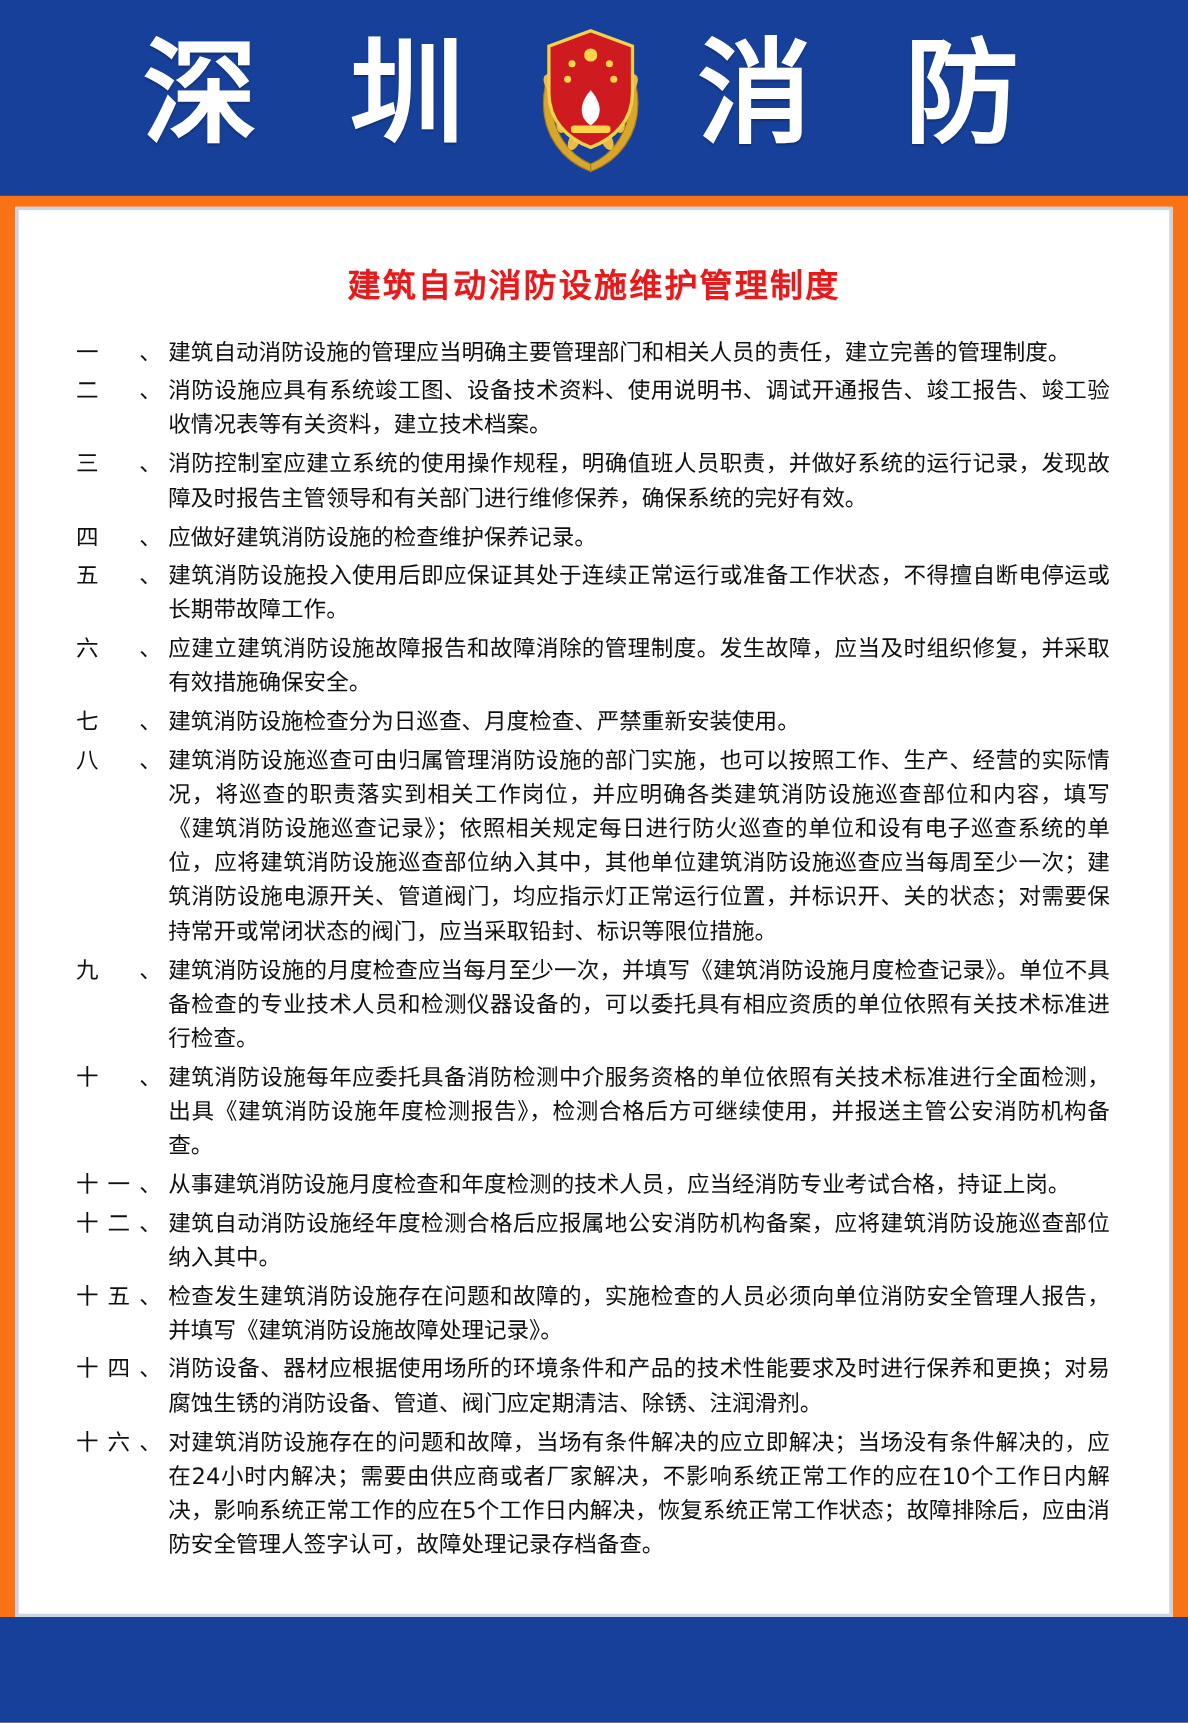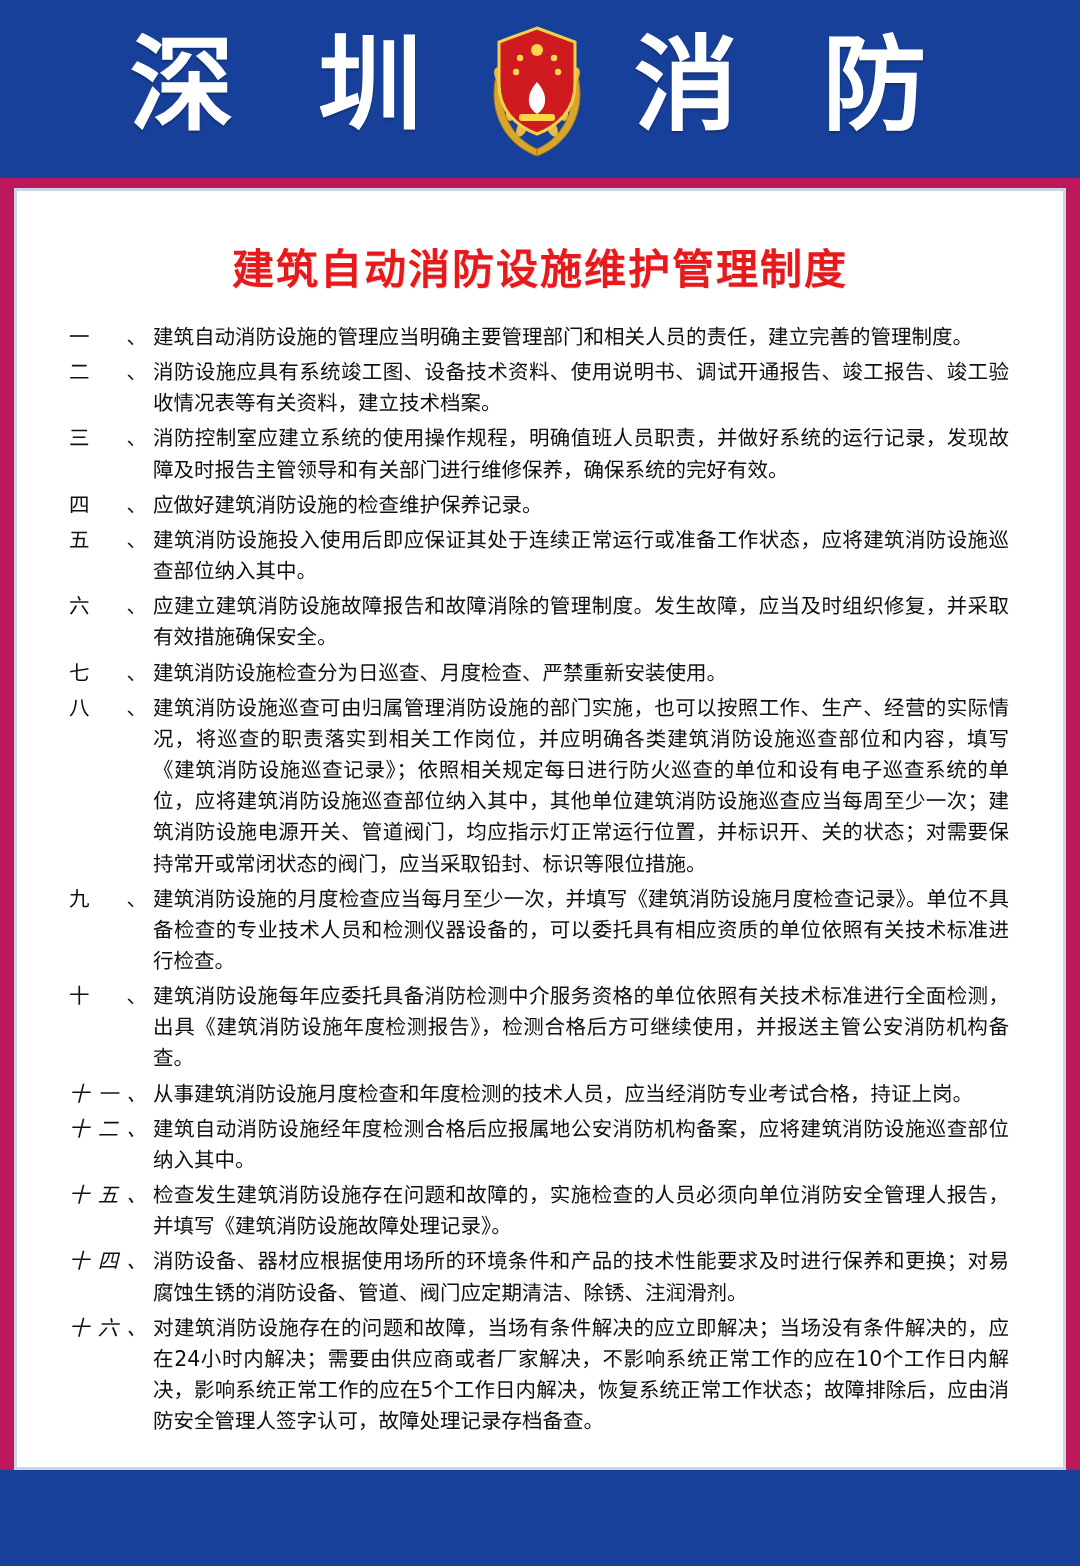--- a/index.html
+++ b/index.html
@@ -10,21 +10,21 @@
   body {
     width: 1080px;
     height: 1566px;
     font-family: "Liberation Sans", "DejaVu Sans", sans-serif;
     overflow: hidden;
   }
   .poster {
     position: relative;
     width: 1080px;
     height: 1566px;
-    background: #be185d;
+    background: #f97316;
     box-sizing: border-box;
     display: flex;
     flex-direction: column;
   }
   
   .header {
     position: relative;
     height: 178px;
     background: #17409a;
     display: flex;
@@ -74,21 +74,21 @@
     border: 3px solid #c9d4e8;
     box-sizing: border-box;
     padding: 34px 44px 20px 44px;
     position: relative;
   }
   .doc-title {
     text-align: center;
     color: #e8191b;
     font-family: "DejaVu Sans", "Liberation Sans", sans-serif;
     font-weight: bold;
-    font-size: 42px;
+    font-size: 30px;
     letter-spacing: 2px;
     margin: 10px 0 26px 0;
     text-shadow: 1px 1px 0 rgba(0,0,0,0.12);
   }
   ol.clauses {
     list-style: none;
     margin: 0;
     padding: 0 10px 0 8px;
   }
   ol.clauses li {
@@ -104,21 +104,20 @@
     flex: none;
     width: 84px;
     text-align: justify;
     text-align-last: justify;
     padding-right: 6px;
     box-sizing: border-box;
     white-space: nowrap;
   }
   .num.wide {
     width: 84px;
-    font-style: italic;
   }
   .txt {
     flex: 1 1 auto;
     text-align: justify;
     text-justify: inter-ideograph;
   }
 
   
   .footer {
     flex: none;
@@ -192,21 +191,21 @@
         <li>
           <span class="num">三、</span>
           <span class="txt">消防控制室应建立系统的使用操作规程，明确值班人员职责，并做好系统的运行记录，发现故障及时报告主管领导和有关部门进行维修保养，确保系统的完好有效。</span>
         </li>
         <li>
           <span class="num">四、</span>
           <span class="txt">应做好建筑消防设施的检查维护保养记录。</span>
         </li>
         <li>
           <span class="num">五、</span>
-          <span class="txt">建筑消防设施投入使用后即应保证其处于连续正常运行或准备工作状态，应将建筑消防设施巡查部位纳入其中。</span>
+          <span class="txt">建筑消防设施投入使用后即应保证其处于连续正常运行或准备工作状态，不得擅自断电停运或长期带故障工作。</span>
         </li>
         <li>
           <span class="num">六、</span>
           <span class="txt">应建立建筑消防设施故障报告和故障消除的管理制度。发生故障，应当及时组织修复，并采取有效措施确保安全。</span>
         </li>
         <li>
           <span class="num">七、</span>
           <span class="txt">建筑消防设施检查分为日巡查、月度检查、严禁重新安装使用。</span>
         </li>
         <li>

